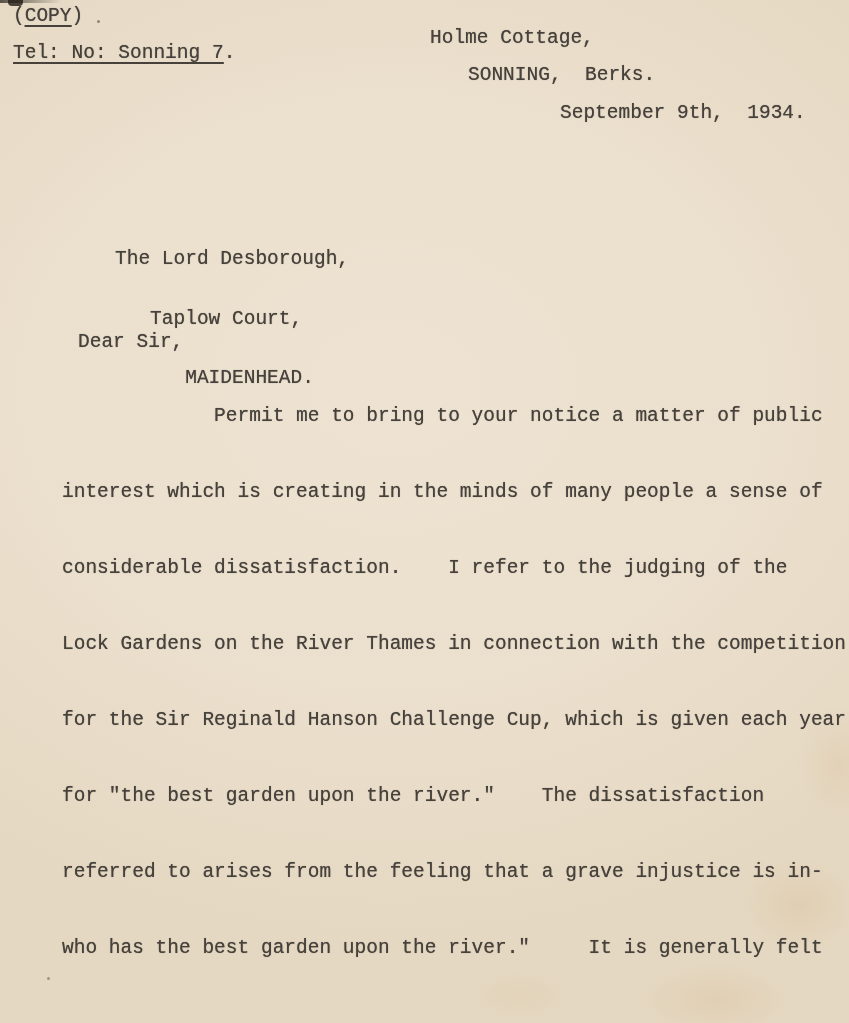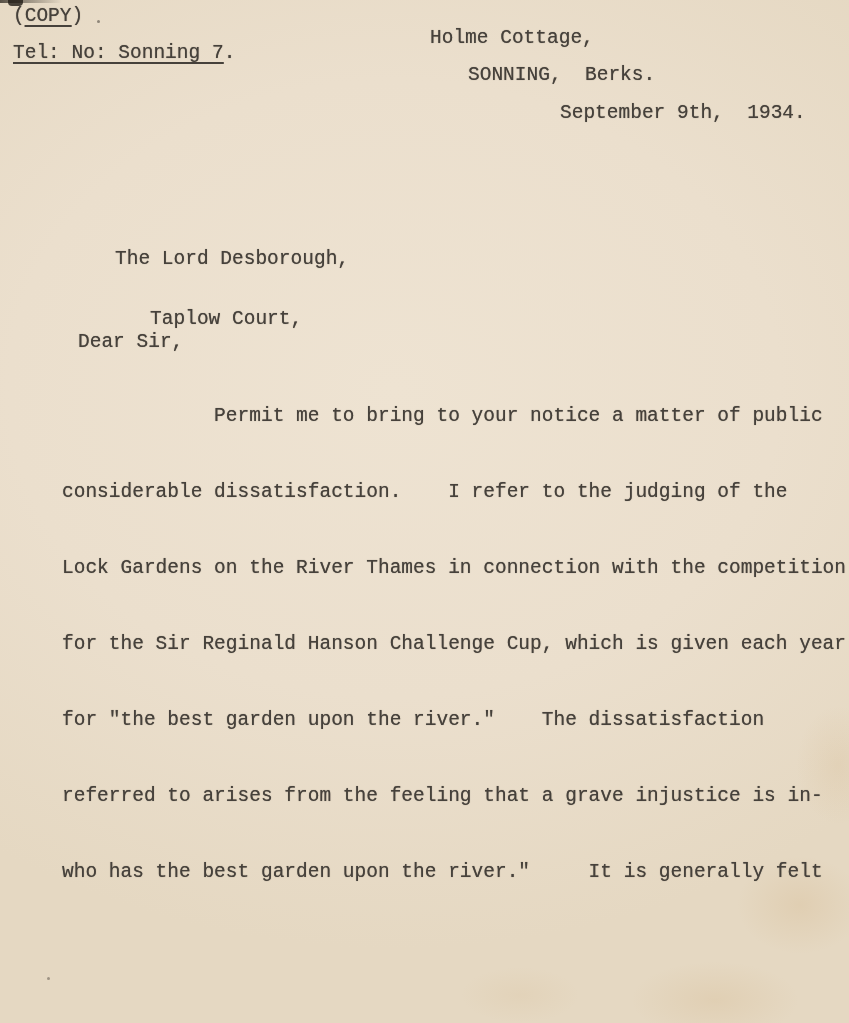--- a/index.html
+++ b/index.html
@@ -73,28 +73,30 @@
 
   <div class="tw tel-line"><span class="ul">Tel: No: Sonning 7</span><span>.</span></div>
 
   <div class="tw sender-0">Holme Cottage,</div>
   <div class="tw sender-1">SONNING,  Berks.</div>
   <div class="tw sender-2">September 9th,  1934.</div>
 
   <div class="tw recipient">
     <div>The Lord Desborough,</div>
     <div>   Taplow Court,</div>
+    <div>      MAIDENHEAD.</div>
   </div>
 
   <div class="tw salutation">Dear Sir,</div>
 
   <div class="speck speck-when"></div>
 
   <div class="tw letter-body">
     <div>             Permit me to bring to your notice a matter of public</div>
+    <div>interest which is creating in the minds of many people a sense of</div>
     <div>considerable dissatisfaction.    I refer to the judging of the</div>
     <div>Lock Gardens on the River Thames in connection with the competition</div>
     <div>for the Sir Reginald Hanson Challenge Cup, which is given each year</div>
     <div>for "the best garden upon the river."    The dissatisfaction</div>
     <div>referred to arises from the feeling that a grave injustice is in-</div>
     <div>who has the best garden upon the river."     It is generally felt</div>
     
     
     
     

